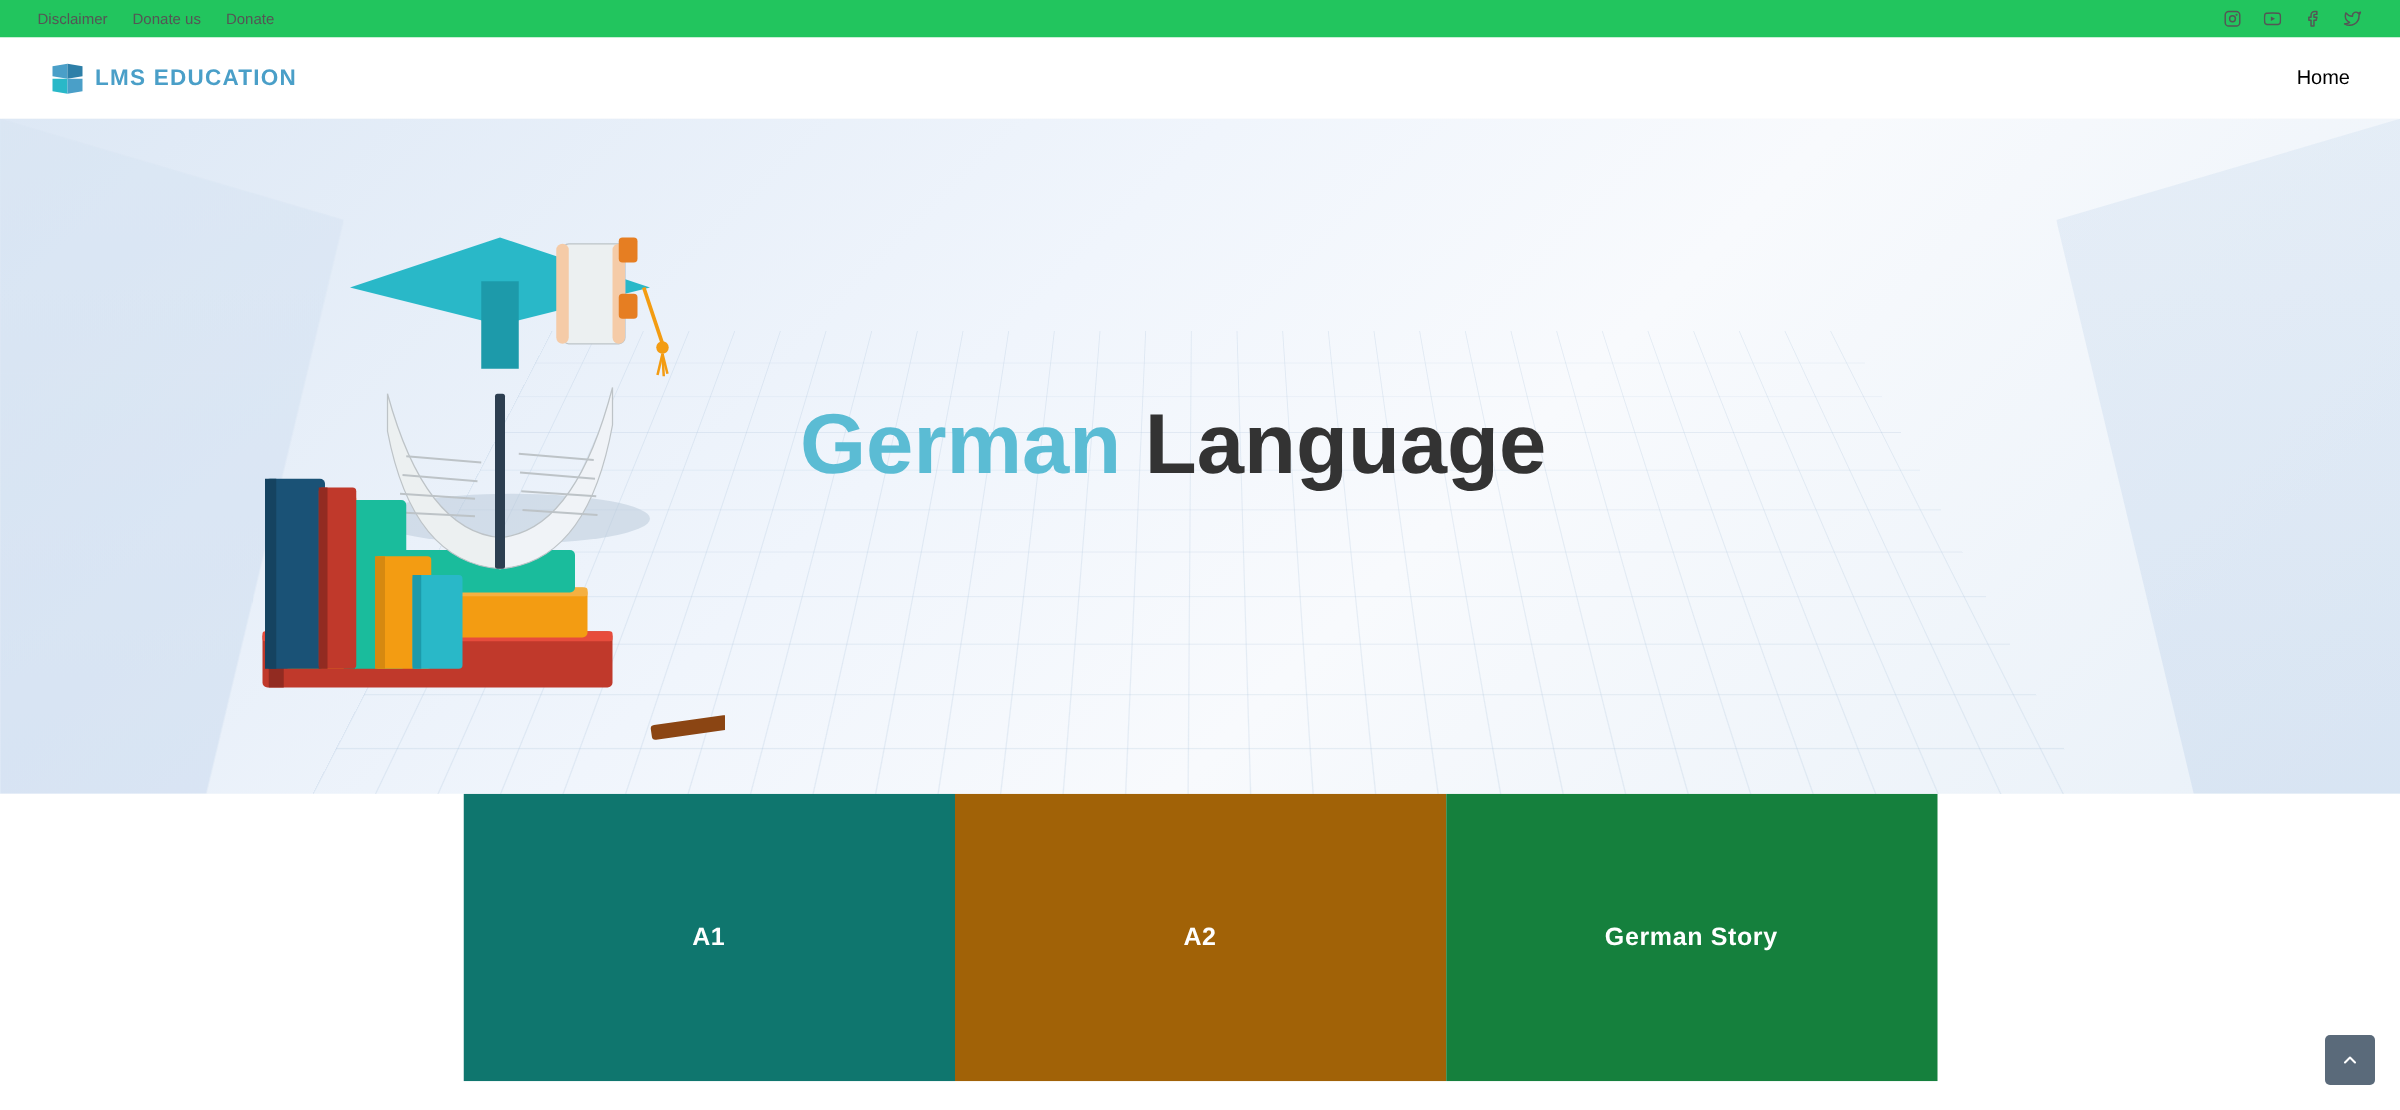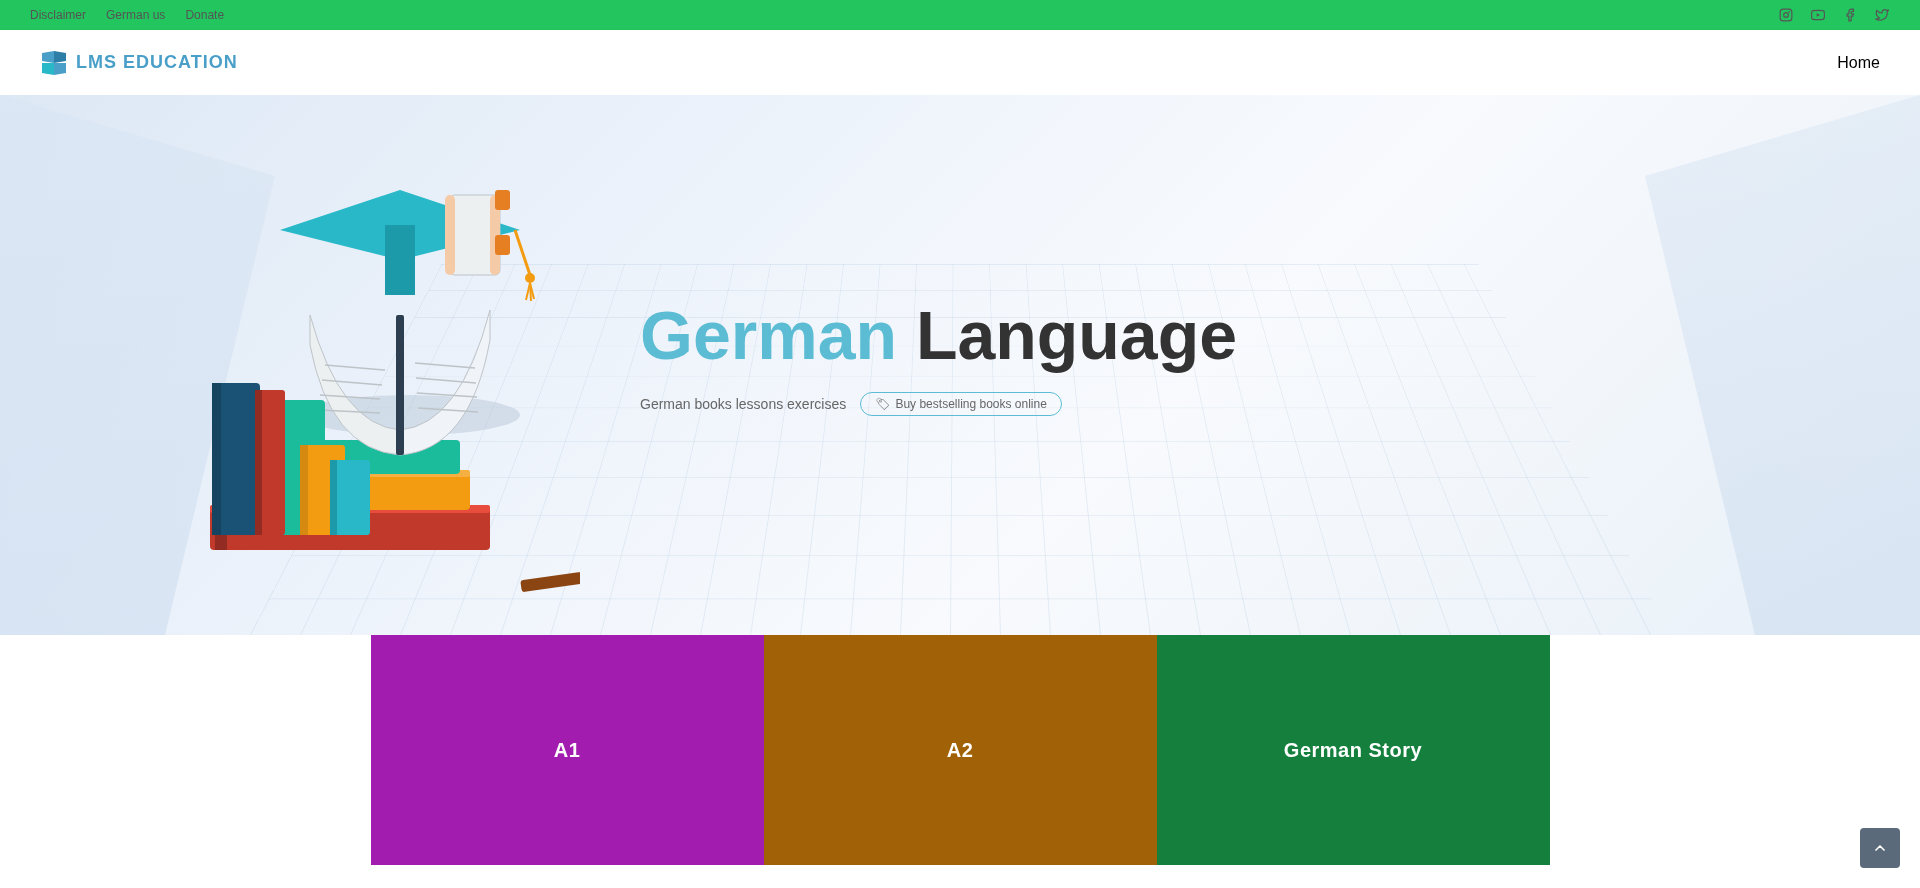--- a/index.html
+++ b/index.html
@@ -177,21 +177,21 @@
       justify-content: center;
       cursor: pointer;
       transition: filter 0.2s;
     }
     .card-label {
       color: #fff;
       font-size: 20px;
       font-weight: 600;
       letter-spacing: 0.5px;
     }
-    .card-a1 { background: #a21caf; }
+    .card-a1 { background: #0f766e; }
     .card-a2 { background: #a16207; }
     .card-story { background: #15803d; }
 
     
     .scroll-top {
       position: fixed;
       bottom: 20px;
       right: 20px;
       width: 40px;
       height: 40px;
@@ -206,21 +206,21 @@
       font-size: 16px;
       z-index: 100;
     }
   </style>
 </head>
 <body>
 
 <div class="top-bar">
   <div class="top-bar-links">
     <a>Disclaimer</a>
-    <a>German us</a>
+    <a>Donate us</a>
     <a>Donate</a>
   </div>
   <div class="top-bar-social">
     <span class="social-icon">
       <svg width="14" height="14" viewBox="0 0 24 24" fill="none" stroke="#555" stroke-width="2" stroke-linecap="round" stroke-linejoin="round">
         <rect x="2" y="2" width="20" height="20" rx="5"></rect>
           <circle cx="12" cy="12" r="4"></circle>
           <circle cx="17.5" cy="6.5" r="0.5" fill="#555"></circle>
       </svg>
     </span>
@@ -351,27 +351,20 @@
 
         <polygon points="700,370 708,370 708,400 704,393 700,400" fill="#f39c12"></polygon>
         <polygon points="720,360 728,360 728,395 724,388 720,395" fill="#1abc9c"></polygon>
       </svg>
     </div>
 
     <div class="hero-text">
       <h1 class="hero-title">
         <span class="colored">German</span><span class="plain"> Language</span>
       </h1>
-      <div class="hero-subtitle">
-        <span>German books lessons exercises</span>
-        <a class="buy-link">
-          <span class="buy-link-icon">🏷</span>
-          <span>Buy bestselling books online</span>
-        </a>
-      </div>
     </div>
   </div>
 </section>
 
 <div class="cards-row">
   <div class="card card-a1">
     <span class="card-label">A1</span>
   </div>
   <div class="card card-a2">
     <span class="card-label">A2</span>

